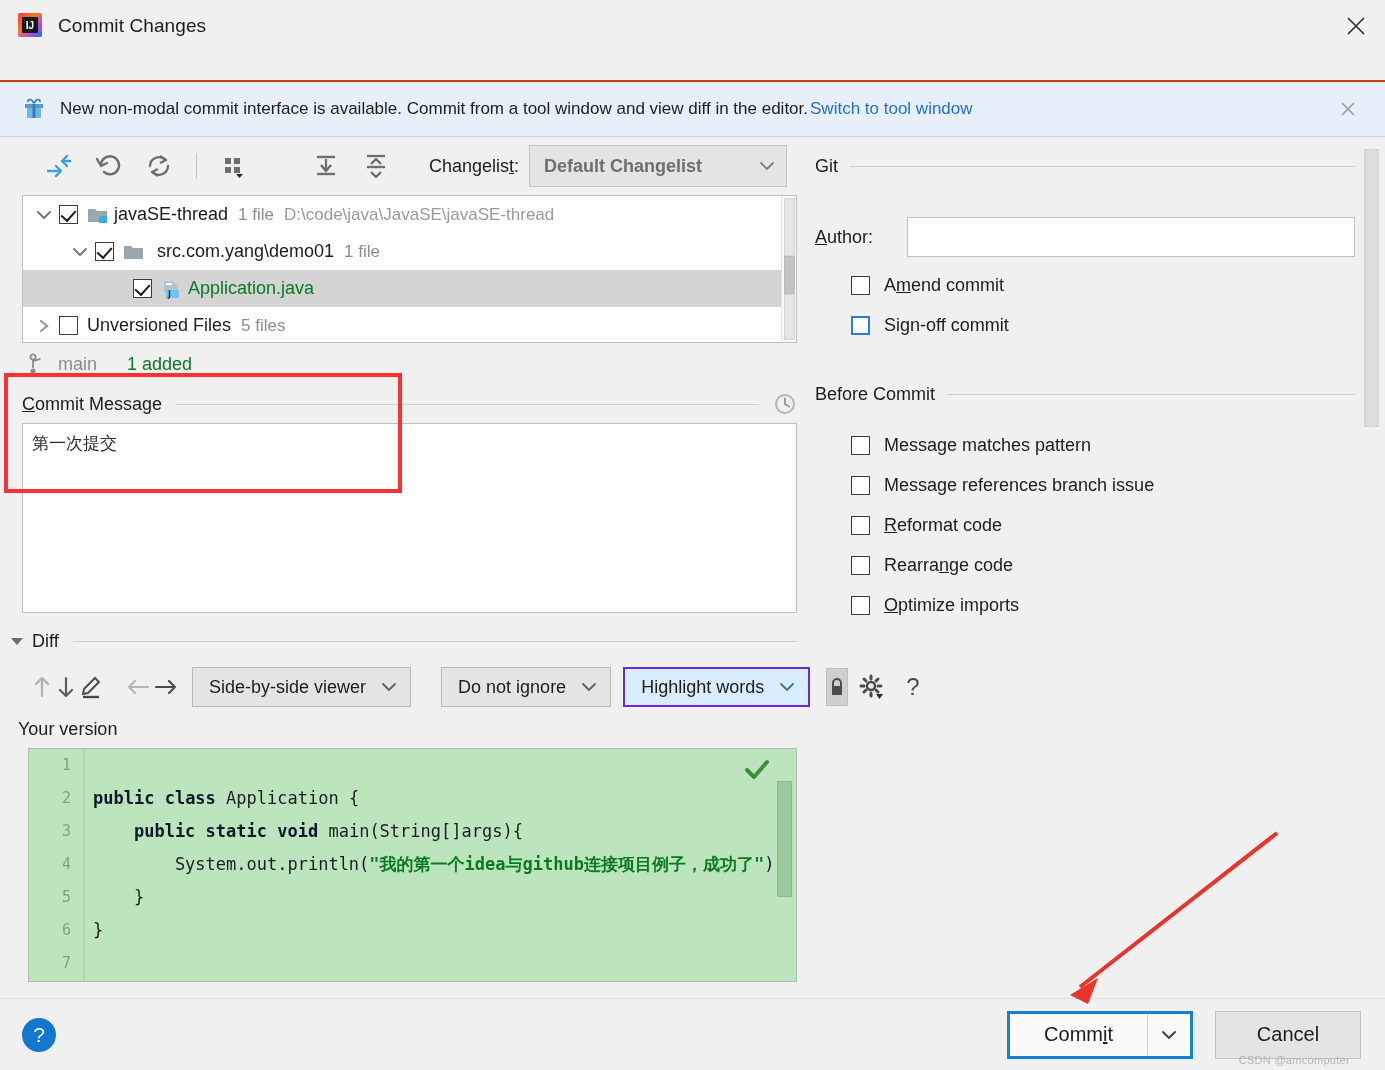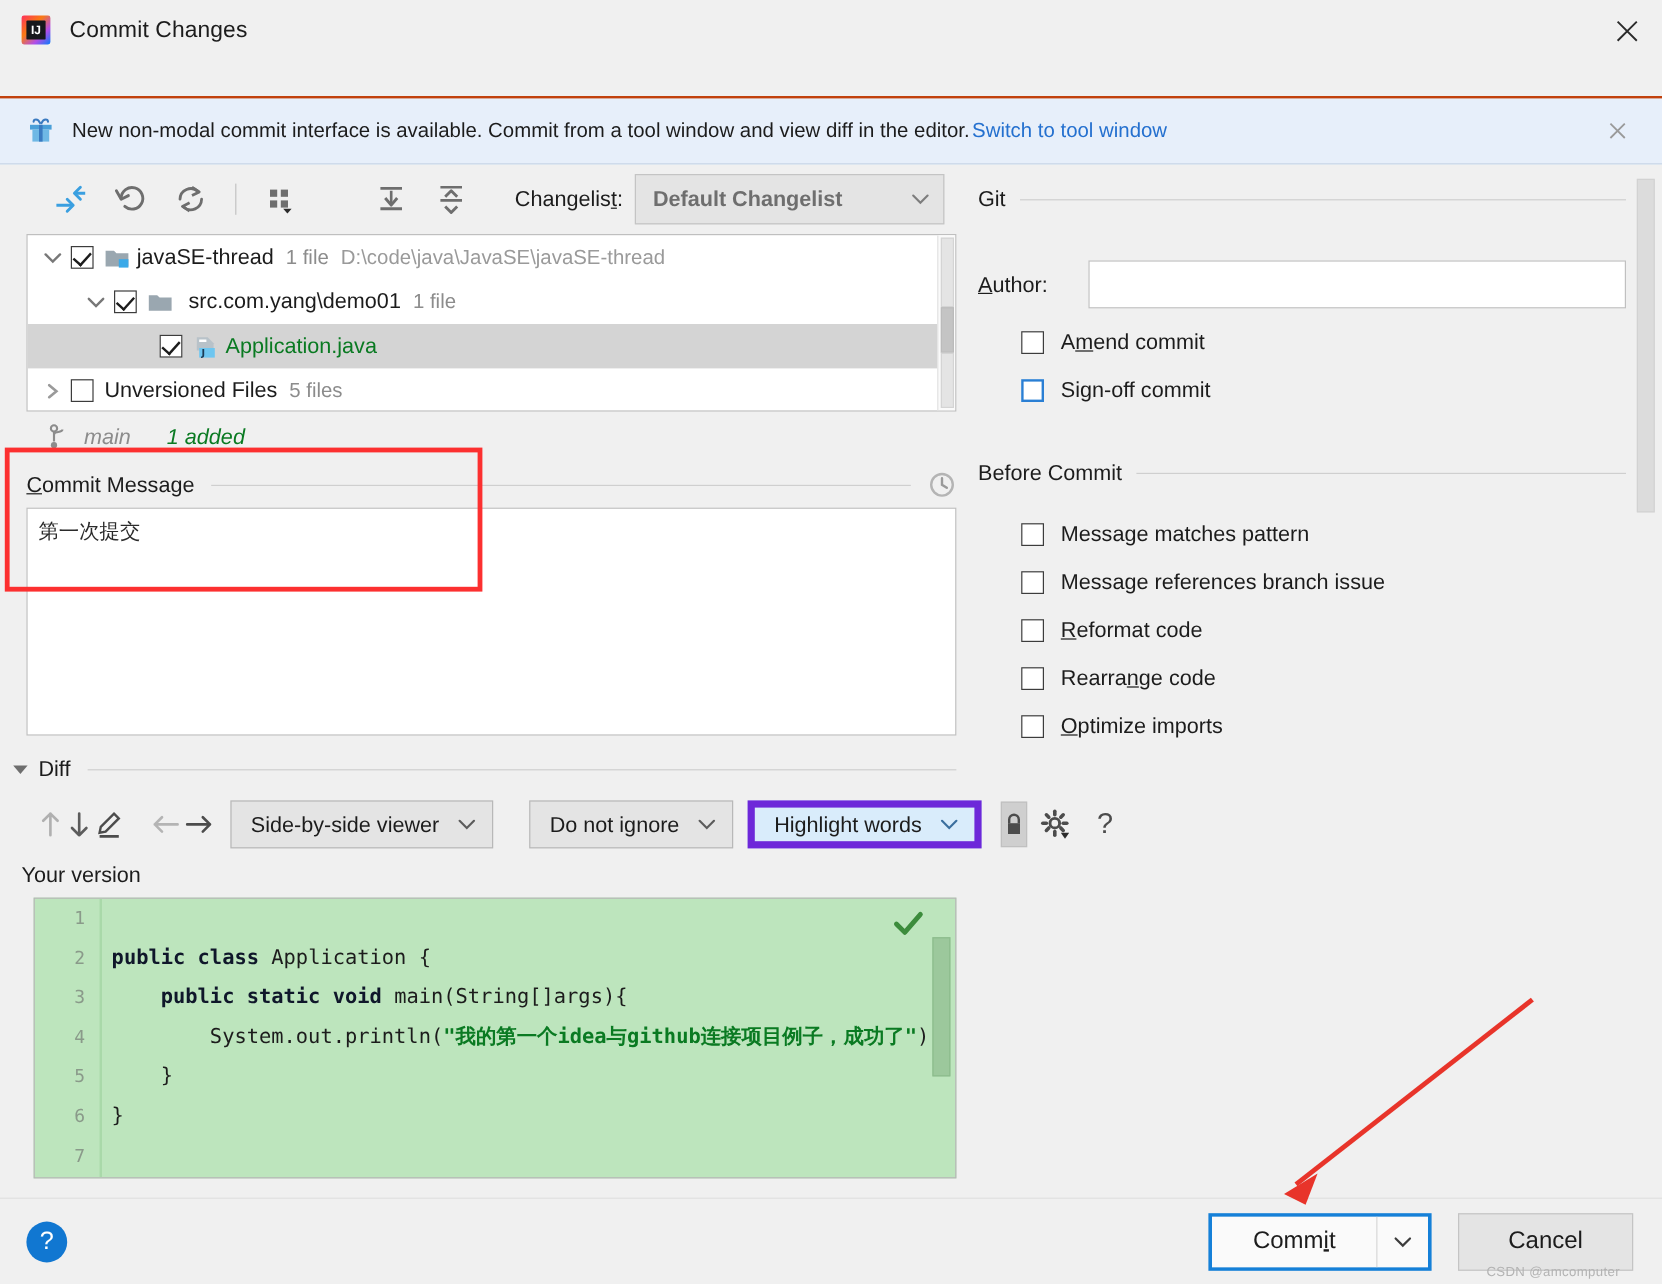--- a/index.html
+++ b/index.html
@@ -162,21 +162,21 @@
   }
   .tree-sb-thumb {
     position: absolute; left: 2px; top: 2px; width: 11px; height: 96px;
     background: #e4e4e4; border: 1px solid #d4d4d4;
   }
   .tree-sb-thumb.dark { background: #c4c4c4; border-color: #bbb; }
 
   
   .branch-row {
     height: 42px; flex: 0 0 42px;
-    display: flex; align-items: center; padding-left: 40px; font-style: italic;
+    display: flex; align-items: center; padding-left: 28px;
   }
   .branch-ic { width: 20px; height: 22px; margin-right: 10px; }
   .branch-name { font-size: 18px; color: #8c8c8c; }
   .branch-added { font-size: 18px; color: #0a7a22; margin-left: 30px; }
 
   
   .cm-section { position: relative; padding: 0 18px 0 22px; }
   .cm-header { display: flex; align-items: center; height: 38px; }
   .cm-title { font-size: 18px; color: #1c1c1c; white-space: nowrap; }
   .cm-title u { text-decoration: underline; }
@@ -209,21 +209,21 @@
   }
   .d-btn { width: 50px; height: 42px; display:flex; align-items:center; justify-content:center; cursor:pointer; }
   .d-sep { width: 1px; height: 26px; background: #c3c3c3; margin: 0 10px; }
   .dcombo {
     height: 40px; background: #e4e4e4; border: 1px solid #b8b8b8;
     display: flex; align-items: center; padding: 0 10px 0 16px;
     margin-left: 12px; cursor: pointer;
   }
   .dcombo .lbl { font-size: 18px; color: #1c1c1c; white-space: nowrap; }
   .dcombo .chev { margin-left: 12px; }
-  .dcombo.focused { background: #d9ecfb; border: 6px solid #6d28d9; }
+  .dcombo.focused { background: #d9ecfb; border: 2px solid #6d28d9; }
   .lockbtn {
     width: 40px; height: 38px; background: #cfcfcf; border: 1px solid #c0c0c0;
     display: flex; align-items: center; justify-content: center; margin-left: 16px; cursor: pointer;
   }
 
   .yourver { font-size: 18px; color: #1c1c1c; padding: 4px 0 8px 12px; }
 
   .code-area {
     position: relative;
     margin: 0 18px 0 22px;

